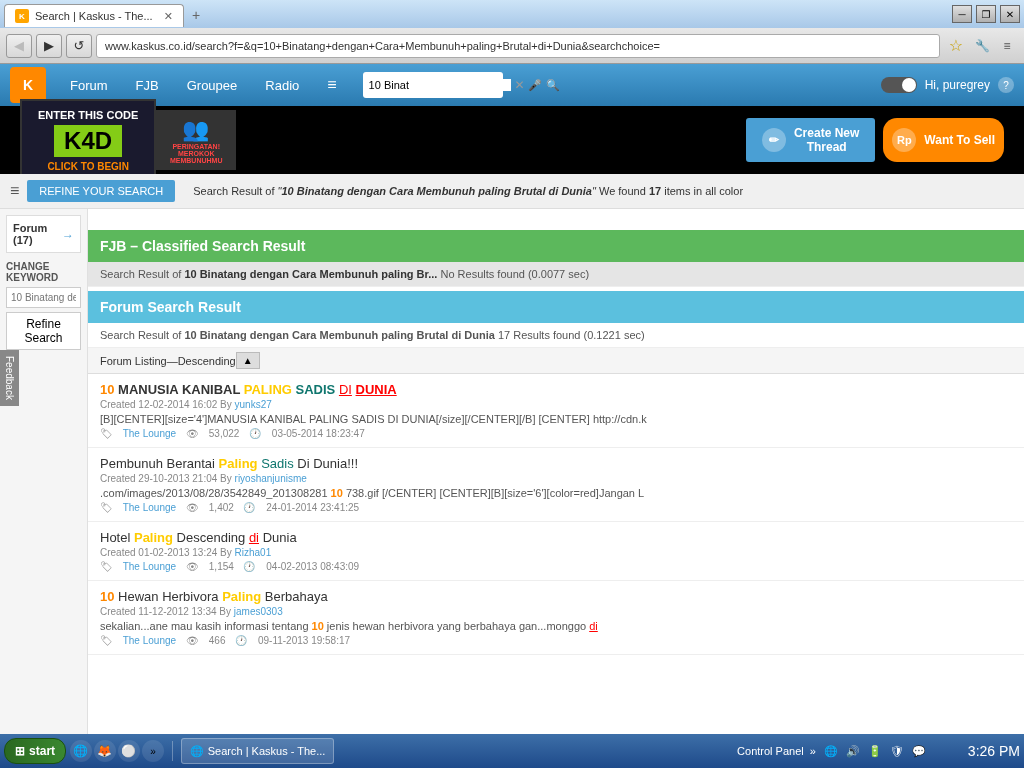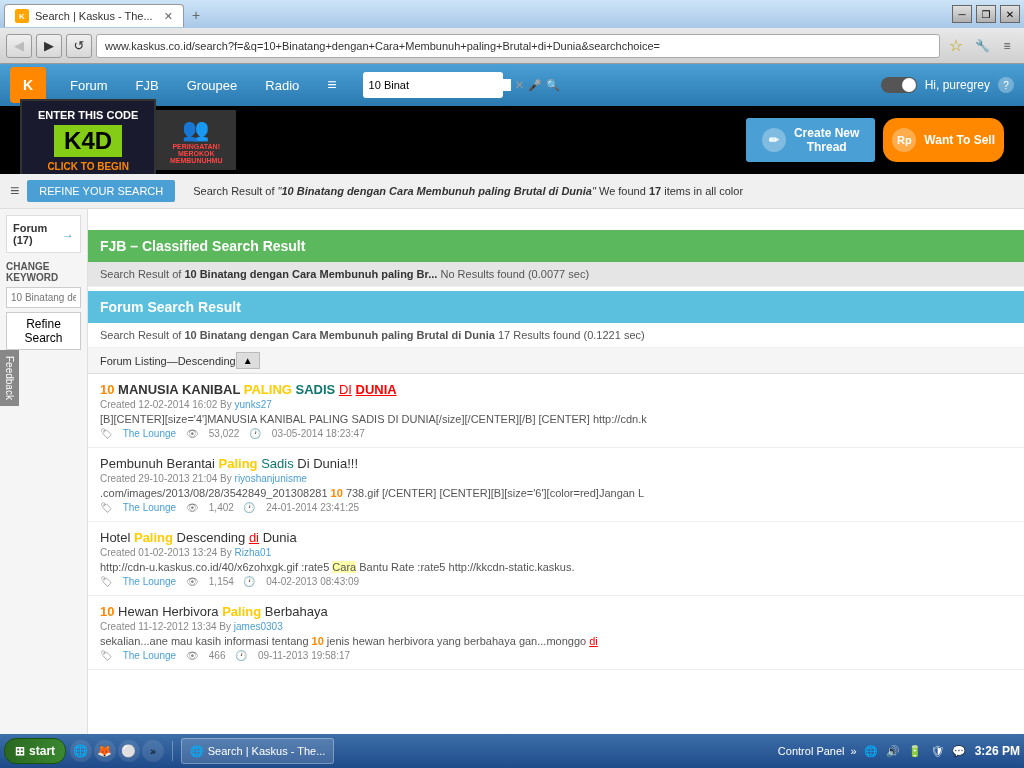--- a/index.html
+++ b/index.html
@@ -301,23 +301,20 @@
           <div class="thread-title">
             <span>Hotel </span>
             <span class="h-paling">Paling</span>
             <span> Descending </span>
             <span class="h-di">di</span>
             <span> Dunia</span>
           </div>
           <div class="thread-meta">
             Created 01-02-2013 13:24 By <span>Rizha01</span>
           </div>
-          <div class="thread-preview">
-            http://cdn-u.kaskus.co.id/40/x6zohxgk.gif :rate5 <span class="h-cara">Cara</span> Bantu Rate :rate5 http://kkcdn-static.kaskus.
-          </div>
           <div class="thread-tags">
             <span>🏷</span>
             <span class="tag-link">The Lounge</span>
             <span>👁</span>
             <span class="views">1,154</span>
             <span>🕐</span>
             <span class="date">04-02-2013 08:43:09</span>
           </div>
         </div>
 
@@ -370,16 +367,16 @@
     <div class="taskbar-right">
       <span style="cursor:pointer;">Control Panel</span>
       <span style="cursor:pointer;">»</span>
       <div class="taskbar-sys-icons">
         <div class="sys-icon">🌐</div>
         <div class="sys-icon">🔊</div>
         <div class="sys-icon">🔋</div>
         <div class="sys-icon">🛡</div>
         <div class="sys-icon">💬</div>
       </div>
-      <span style="font-size:12px;color:white;font-weight:bold;">3:26 PM</span>
+      <span style="font-size:14px;color:white;font-weight:normal;margin-left:34px;">3:26 PM</span>
     </div>
   </div>
 </div>
 
 </body></html>

